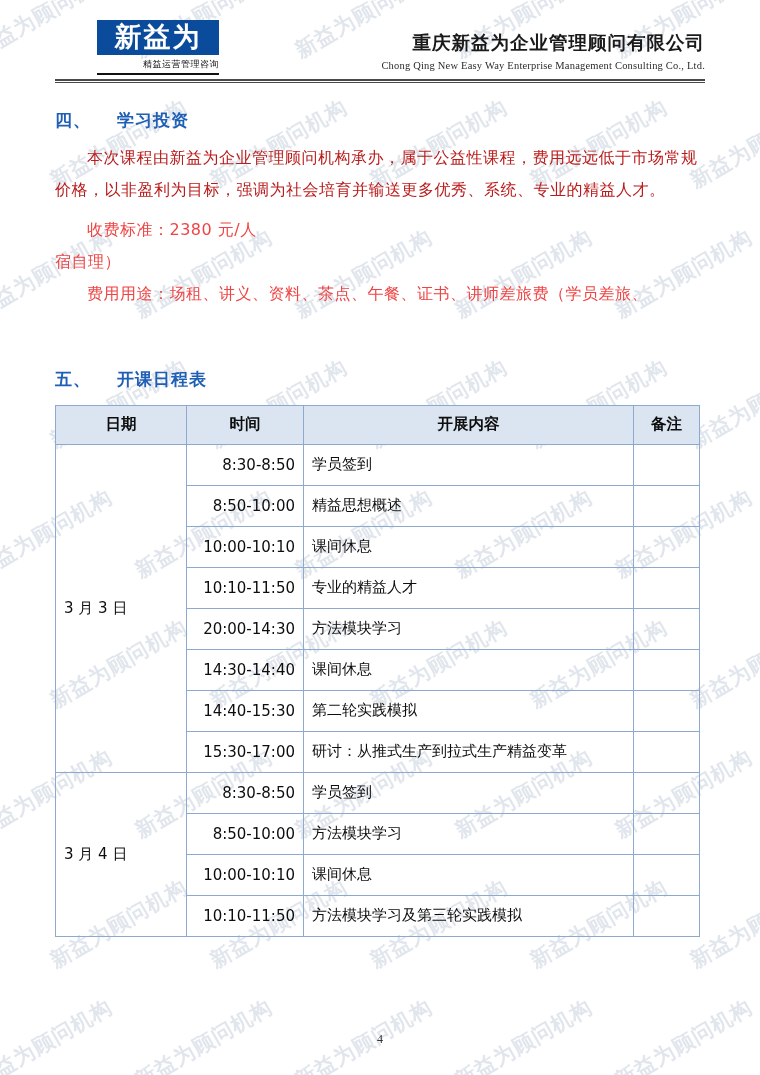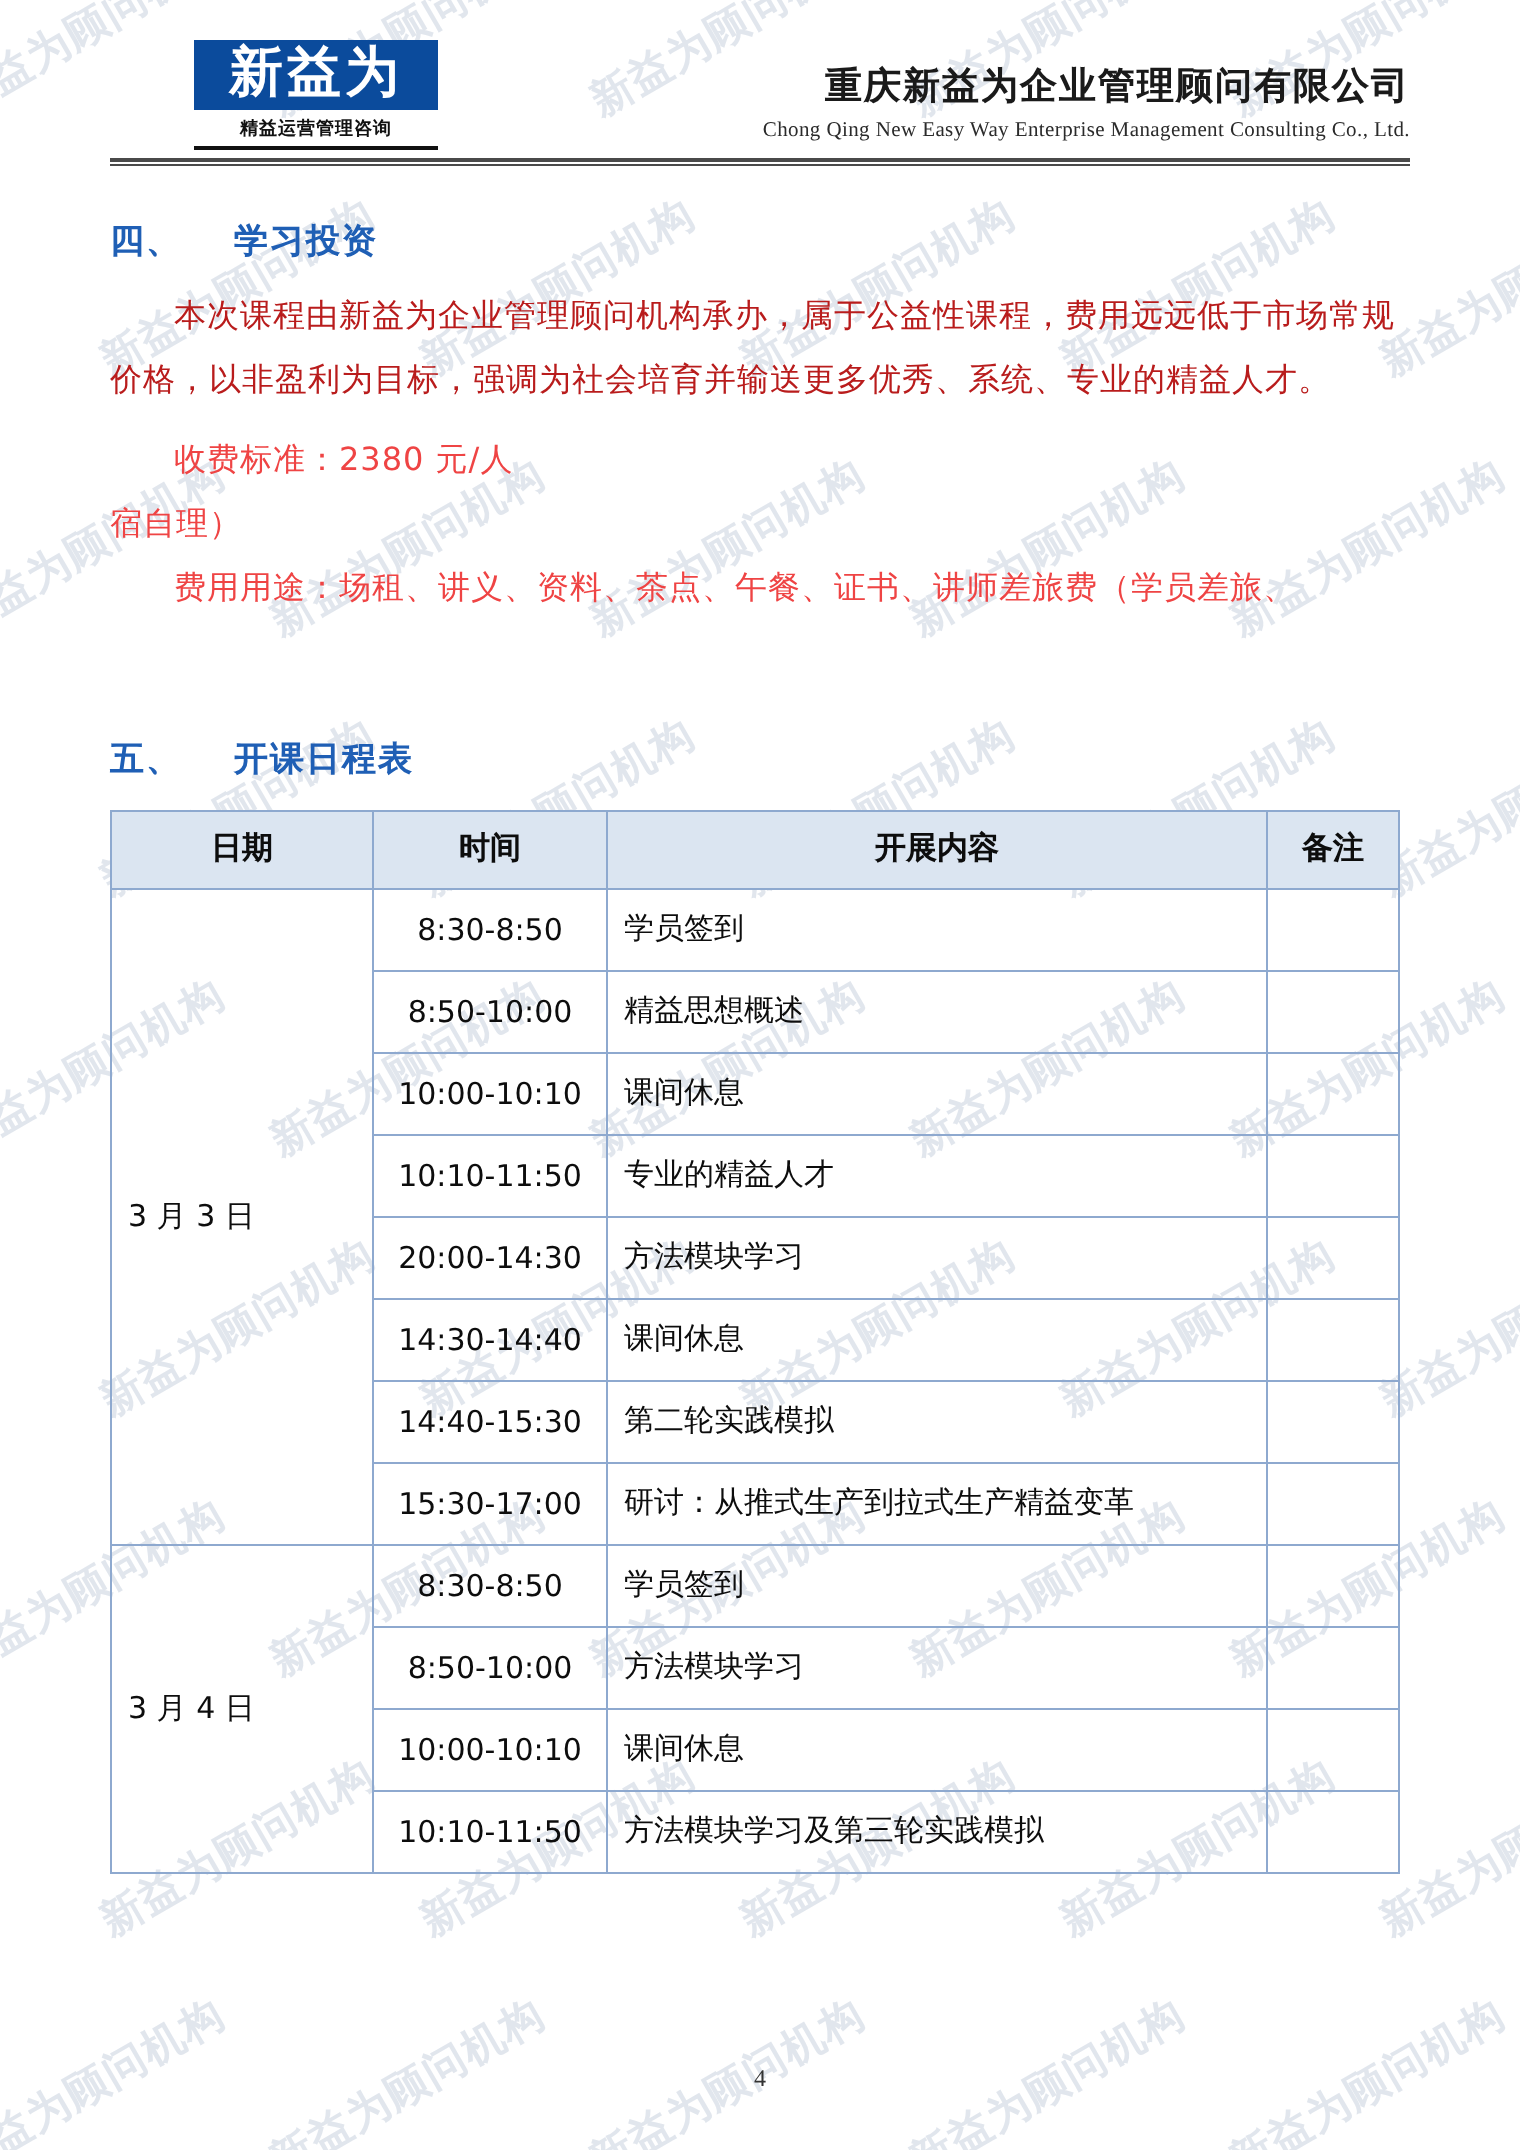--- a/index.html
+++ b/index.html
@@ -77,22 +77,22 @@
     font-size: 27px;
     font-weight: bold;
     letter-spacing: 2px;
     text-align: center;
     padding: 2px 4px 3px 4px;
     line-height: 1.1;
     font-family: "DejaVu Sans", sans-serif;
   }
   .logo-sub {
     font-size: 9px;
-    font-weight: bold;
-    text-align: center;
+    font-weight: normal;
+    text-align: right;
     letter-spacing: 0.5px;
     margin-top: 3px;
     color: #111111;
   }
   .logo-rule {
     border-top: 2px solid #111111;
     margin-top: 2px;
   }
   .company {
     flex: 1;
@@ -171,21 +171,21 @@
   .col-date { width: 131px; }
   .col-time { width: 117px; }
   .col-content { width: 330px; }
   .col-note { width: 66px; }
   td.date-cell {
     text-align: left;
     vertical-align: middle;
     font-size: 15.5px;
   }
   td.time-cell {
-    text-align: center;
+    text-align: right;
   }
   td.content-cell {
     text-align: left;
     padding-left: 10px;
   }
   td.note-cell { text-align: center; }
 
   .page-num {
     position: absolute;
     bottom: 28px;

